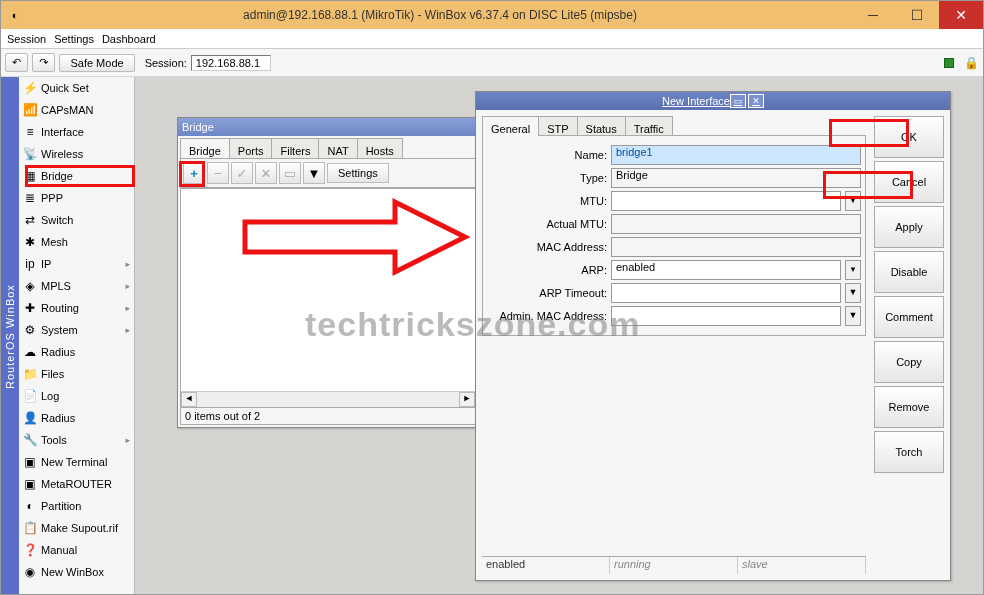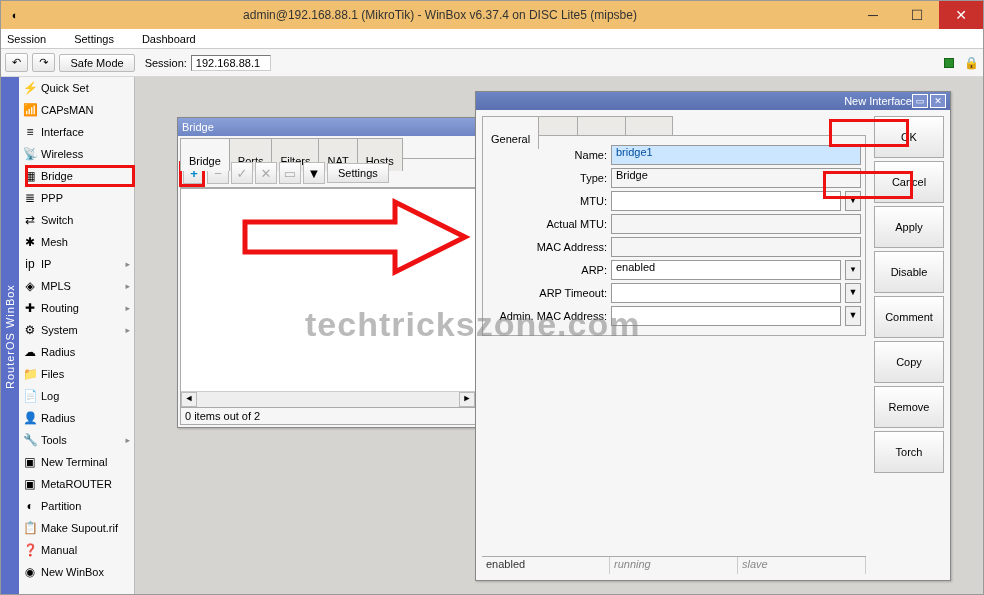--- a/index.html
+++ b/index.html
@@ -9,21 +9,21 @@
 .titlebar { height: 28px; background: #f0c070; display: flex; align-items: center; position: relative; }
 .titlebar .title { flex: 1; text-align: center; color: #333; font-size: 12px; }
 .winbtns { display: flex; height: 100%; }
 .winbtn { width: 44px; display: flex; align-items: center; justify-content: center; border-left: 0; }
 .winbtn.close { background: #c9302c; color: #fff; }
 .winbtn.min, .winbtn.max { background: #f0c070; color: #333; }
 .winbtn .gl { font-size: 14px; line-height: 1; }
 .ros-icon { width: 28px; height: 28px; display: flex; align-items: center; justify-content: center; background: #f0c070; }
 
 
-.menubar { height: 20px; display: flex; align-items: center; padding: 0 6px; gap: 28px; border-bottom: 1px solid #ccc; }
+.menubar { height: 20px; display: flex; align-items: center; padding: 0 6px; gap: 8px; border-bottom: 1px solid #ccc; }
 .menubar span { cursor: default; }
 
 
 .toolbar { height: 28px; display: flex; align-items: center; padding: 2px 4px; gap: 4px; border-bottom: 1px solid #d8d8d8; background: #f6f6f6; }
 .tbtn { border: 1px solid #bbb; background: linear-gradient(#fff,#e8e8e8); padding: 2px 6px; border-radius: 2px; min-width: 22px; text-align: center; font-size: 11px; }
 .tbtn.safe { padding: 2px 10px; }
 .sesslabel { margin-left: 6px; }
 .sessfield { border: 1px inset #ccc; padding: 1px 4px; background: #fff; min-width: 80px; }
 .toolbar .spacer { flex: 1; }
 .lockicon { font-size: 12px; color: #666; margin-left: 4px; }
@@ -40,36 +40,36 @@
 .sitem .arrow { position: absolute; right: 4px; color: #888; font-size: 9px; }
 
 
 .canvas { flex: 1; position: relative; background: #d6d4d0; }
 
 
 .win { position: absolute; background: #f6f6f6; border: 1px solid #888; box-shadow: 1px 1px 2px rgba(0,0,0,.2); }
 .win .whead { height: 18px; background: linear-gradient(#8aa0d8,#6d85c4); color: #fff; display: flex; align-items: center; padding: 0 4px; font-size: 11px; }
 .win .wbody { padding: 2px; }
 .tabs { display: flex; height: 20px; gap: 0; }
-.tab { border: 1px solid #aaa; border-bottom: none; padding: 16px 8px; background: #eceae6; margin-right: -1px; }
+.tab { border: 1px solid #aaa; border-bottom: none; padding: 6px 8px; background: #eceae6; margin-right: -1px; }
 .tab.active { background: #f6f6f6; position: relative; z-index: 2; }
 .btoolbar { display: flex; gap: 2px; padding: 3px 2px; border: 1px solid #aaa; background: #f6f6f6; align-items: center; }
 .ibtn { width: 22px; height: 22px; border: 1px solid #bbb; background: linear-gradient(#fff,#e6e6e6); display: flex; align-items: center; justify-content: center; font-size: 13px; }
 .sbtn { border: 1px solid #bbb; background: linear-gradient(#fff,#e6e6e6); padding: 3px 10px; }
 .bgrid { background: #fff; border: 1px solid #aaa; height: 220px; position: relative; }
 .bgrid .hdr { display: flex; background: linear-gradient(#fafafa,#e6e6e6); border-bottom: 1px solid #ccc; height: 18px; }
 .bgrid .hcol { border-right: 1px solid #ccc; padding: 1px 4px; font-size: 11px; }
 .bfoot { border: 1px solid #aaa; border-top: none; padding: 2px 4px; background: #f6f6f6; }
 .scrollbar-h { position: absolute; bottom: 0; left: 0; right: 0; height: 16px; background: #eee; border-top: 1px solid #ccc; display: flex; }
 .scrollbar-h .sbtn2 { width: 16px; border: 1px solid #bbb; background: #f0f0f0; text-align: center; font-size: 9px; }
 .scrollbar-h .track { flex: 1; }
 
 
 .ni { left: 340px; top: 14px; width: 476px; height: 490px; }
-.ni .whead { background: linear-gradient(#6d85c4,#5a70b0); justify-content: flex-end; }
+.ni .whead { background: linear-gradient(#6d85c4,#5a70b0); justify-content: center; text-decoration: underline; }
 .ni .whead .hbtns { display: flex; gap: 2px; }
 .ni .whead .hb { width: 16px; height: 14px; border: 1px solid #fff; background: #7b90cc; display: flex; align-items: center; justify-content: center; color: #fff; font-size: 9px; }
 .ni .wbody { display: flex; height: calc(100% - 18px); }
 .ni .form { flex: 1; padding: 4px; }
 .ni .actions { width: 78px; padding: 4px; display: flex; flex-direction: column; gap: 3px; }
 .abtn { border: 1px solid #aaa; background: linear-gradient(#fff,#e6e6e6); padding: 14px 0; text-align: center; }
 .frow { display: flex; align-items: center; margin: 3px 0; gap: 4px; }
 .flabel { width: 120px; text-align: right; }
 .finput { flex: 1; border: 1px solid #999; background: #fff; padding: 0 4px; height: 20px; }
 .finput.sel { background: #cde6ff; color: #0050a0; }

